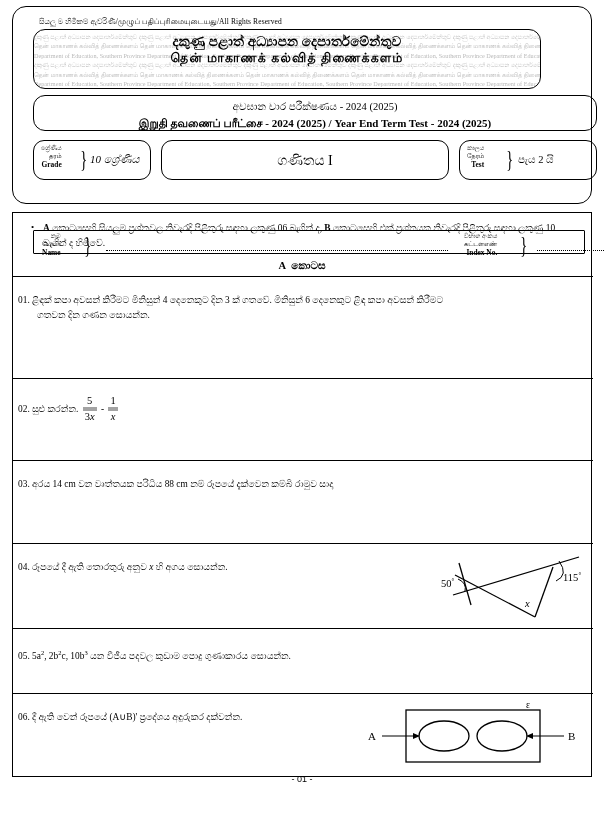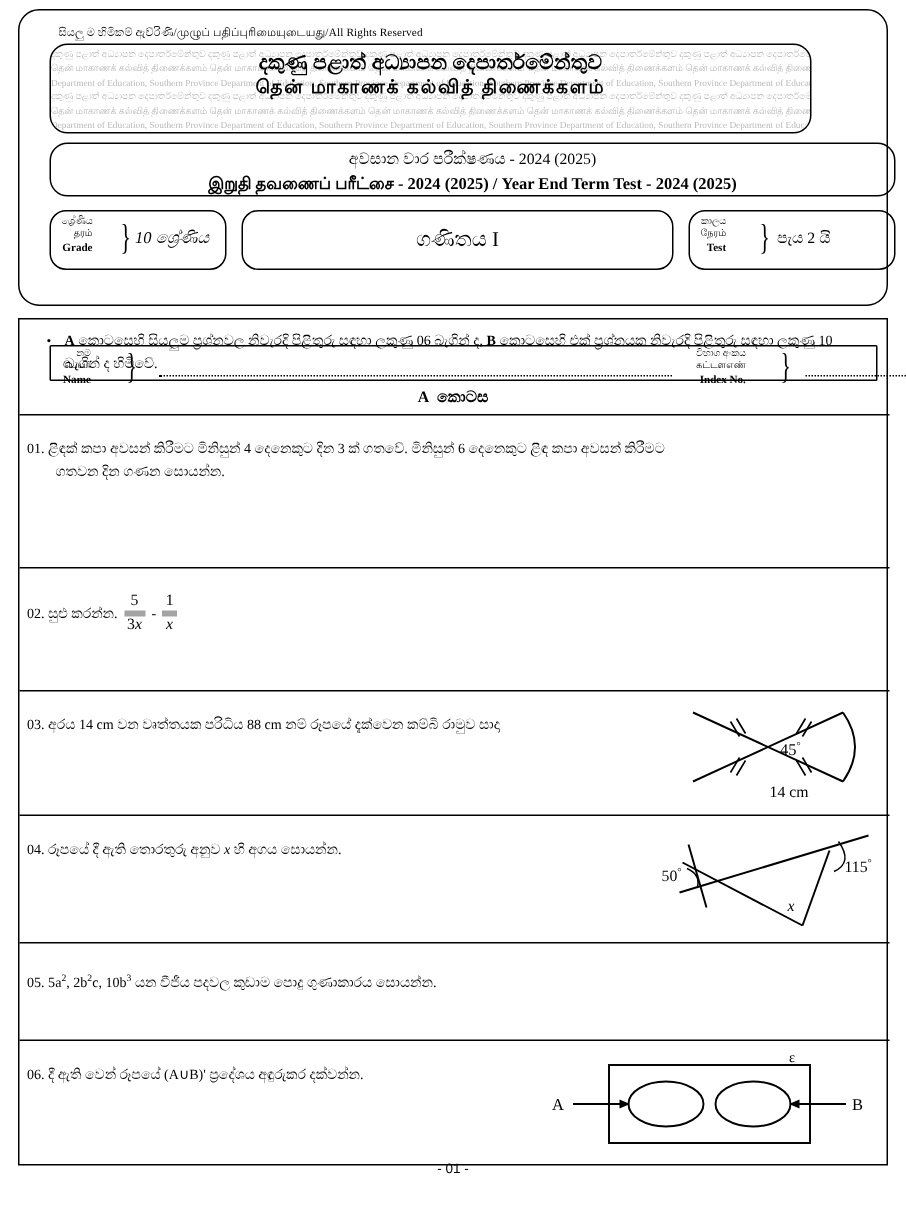--- a/index.html
+++ b/index.html
@@ -423,45 +423,20 @@
         <span class="den"><i>x</i></span>
       </span>
     </div>
     <div style="position:absolute;left:13px;top:205px;width:556px;height:40px;"></div>
 
     <div class="q" style="top:254px; width:430px;">
       <span class="qnum">03.</span>
       <span>අරය </span><span class="mathu">14 cm</span><span> වන වෘත්තයක පරිධිය </span><span class="mathu">88 cm</span><span> නම් රූපයේ දැක්වෙන කම්බි රාමුව සාදා</span>
     </div>
 
-    <div class="fig" style="left:443px; top:250px; width:130px; height:76px;">
-      <svg width="130" height="76" viewBox="0 0 130 76">
-
-        <line x1="6" y1="12" x2="106" y2="58" stroke="#000" stroke-width="1.3"></line>
-
-        <line x1="6" y1="58" x2="106" y2="12" stroke="#000" stroke-width="1.3"></line>
-
-        <path d="M 106 12 Q 122 35 106 58" fill="none" stroke="#000" stroke-width="1.3"></path>
-
-        <g stroke="#000" stroke-width="1.1">
-          <line x1="31" y1="18" x2="37" y2="28"></line>
-          <line x1="35" y1="16" x2="41" y2="26"></line>
-          <line x1="75" y1="44" x2="81" y2="54"></line>
-          <line x1="79" y1="42" x2="85" y2="52"></line>
-          <line x1="31" y1="52" x2="37" y2="42"></line>
-          <line x1="35" y1="54" x2="41" y2="44"></line>
-          <line x1="75" y1="26" x2="81" y2="16"></line>
-          <line x1="79" y1="28" x2="85" y2="18"></line>
-        </g>
-        <text x="64" y="40" font-family="Liberation Serif, serif" font-size="11">
-          <tspan id="q3ang">45</tspan><tspan font-size="7" dy="-4">°</tspan>
-        </text>
-        <text x="57" y="68" font-family="Liberation Serif, serif" font-size="10.5" id="q3len">14 cm</text>
-      </svg>
-    </div>
 
     <div style="position:absolute;left:13px;top:288px;width:420px;height:38px;"></div>
 
     <div class="q" style="top:337px; width:410px;">
       <span class="qnum">04.</span>
       <span>රූපයේ දී   ඇති තොරතුරු අනුව </span><span class="math">x</span><span> හි අගය   සොයන්න.</span>
     </div>
 
     <div class="fig" style="left:428px; top:336px; width:150px; height:76px;">
       <svg width="150" height="76" viewBox="0 0 150 76">

